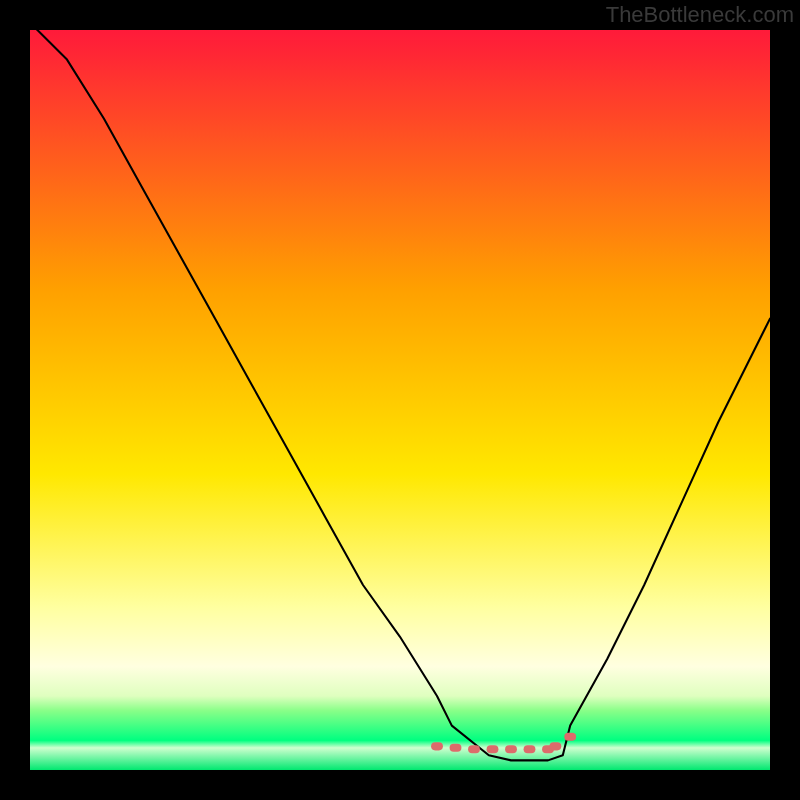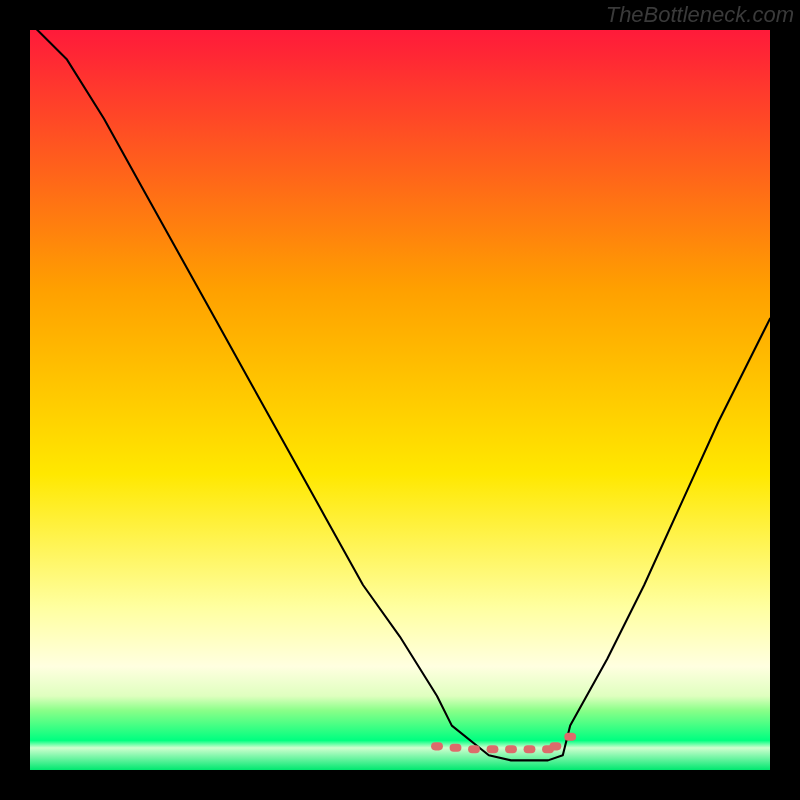--- a/index.html
+++ b/index.html
@@ -8,21 +8,20 @@
     width: 800px;
     height: 800px;
     background: #000;
     font-family: Arial, Helvetica, sans-serif;
     overflow: hidden;
   }
   .wrap {
     position: relative;
     width: 800px;
     height: 800px;
-    font-style: italic;
   }
   .attribution {
     position: absolute;
     top: 2px;
     right: 6px;
     color: #3a3a3a;
     font-size: 22px;
     font-weight: 500;
     letter-spacing: 0;
     z-index: 5;

